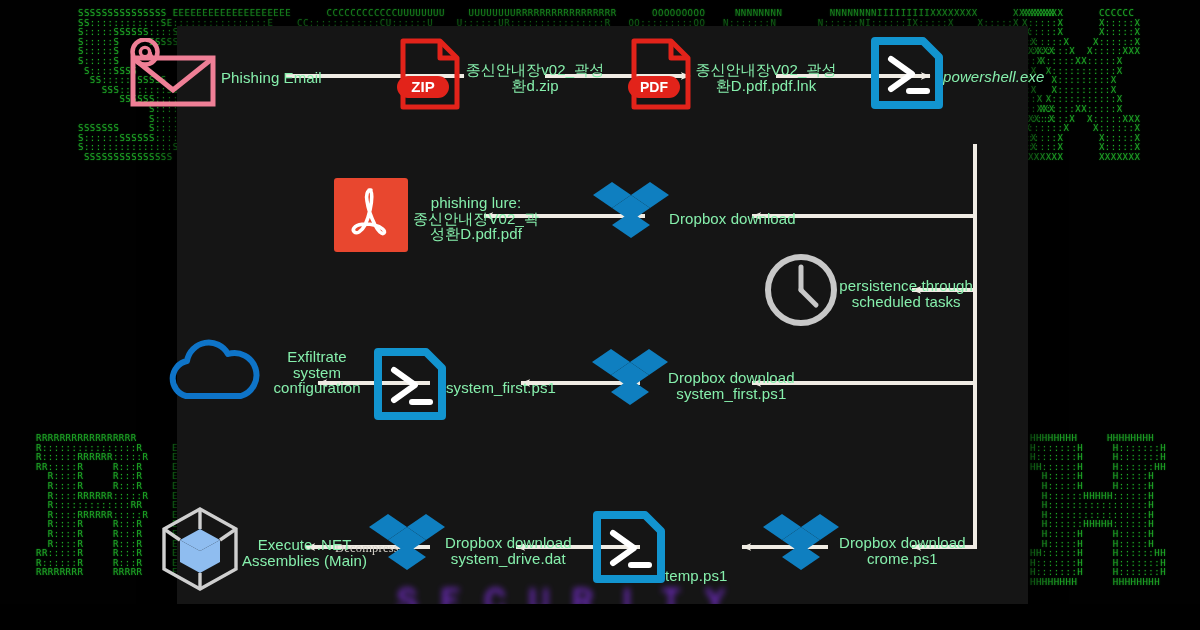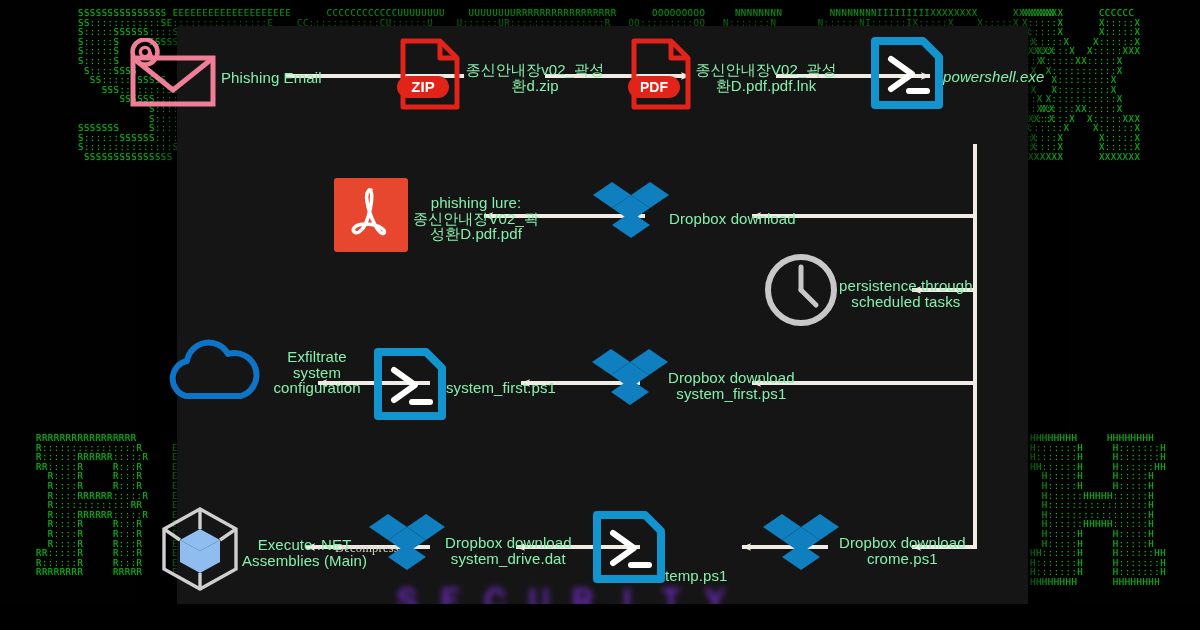--- a/index.html
+++ b/index.html
@@ -292,21 +292,21 @@
           <polygon points="19,2 38,15 19,28 0,15"></polygon>
           <polygon points="57,2 76,15 57,28 38,15"></polygon>
           <polygon points="19,28 38,15 57,28 38,41"></polygon>
           <polygon points="19,45 38,32 57,45 38,58"></polygon>
         </g>
       </svg>
     </span>
     <span class="cap">Dropbox download</span>
   </div>
 
-  <div class="node" style="left:868px; top:252px;">
+  <div class="node" style="left:868px; top:252px;justify-content:flex-end;">
     <span class="ico clk">
       <svg viewBox="0 0 76 76" width="76" height="76">
         <circle cx="38" cy="38" r="33" fill="none" stroke="#c8c8c8" stroke-width="6"></circle>
         <line x1="38" y1="38" x2="38" y2="15" stroke="#c8c8c8" stroke-width="5" stroke-linecap="round"></line>
         <line x1="38" y1="38" x2="53" y2="53" stroke="#c8c8c8" stroke-width="5" stroke-linecap="round"></line>
       </svg>
     </span>
     <span class="cap">persistence through
 scheduled tasks</span>
   </div>

